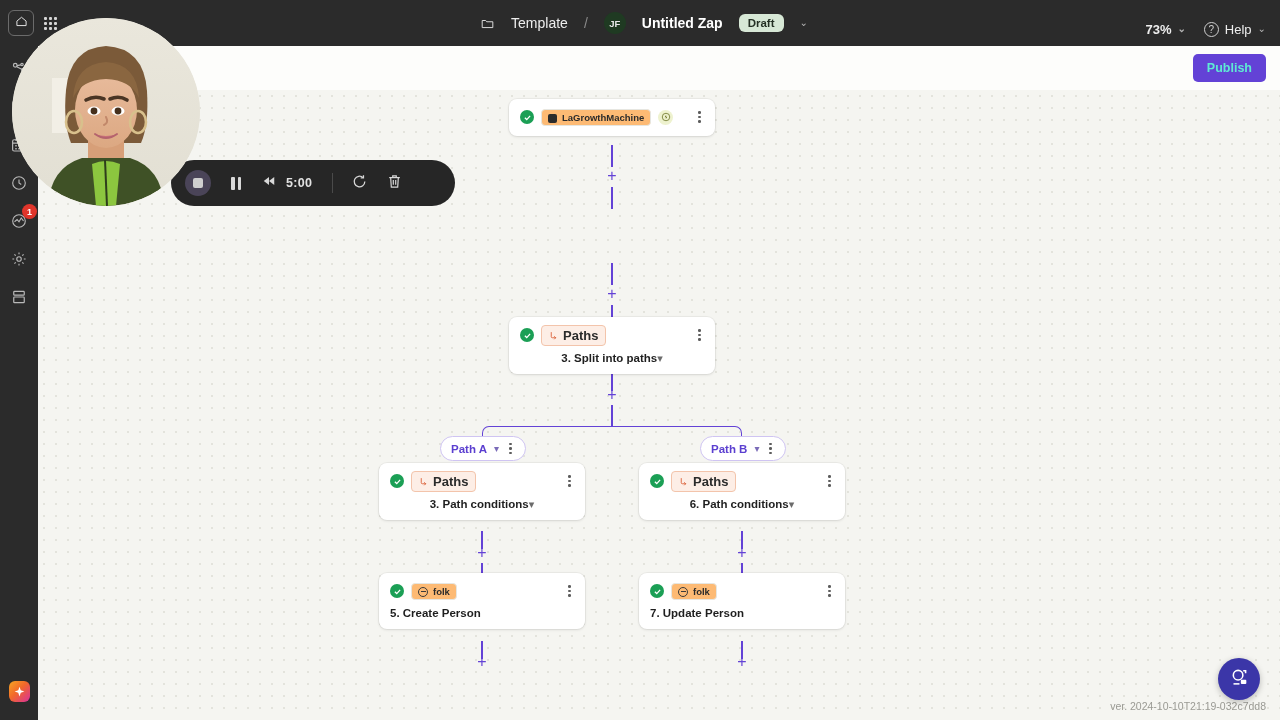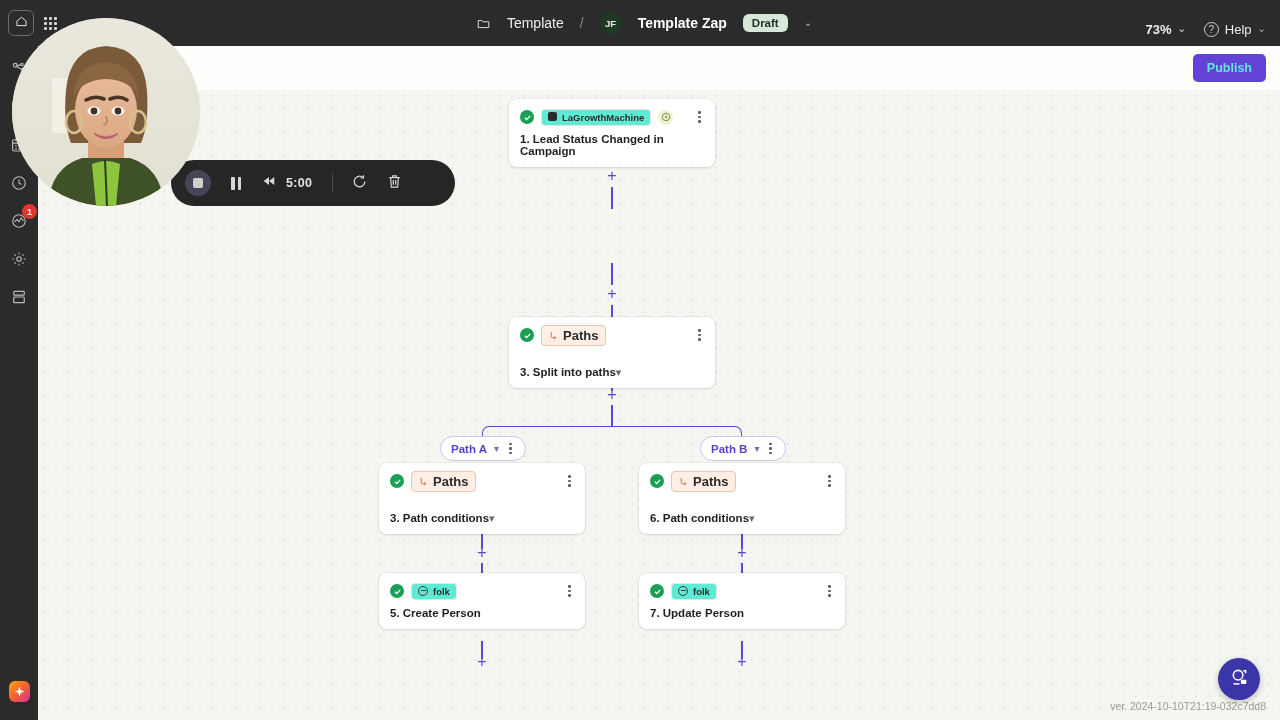--- a/index.html
+++ b/index.html
@@ -105,28 +105,28 @@
   }
 
   
   .node {
     position: absolute; background: #fff; border-radius: 8px;
     box-shadow: 0 1px 3px rgba(0,0,0,.10), 0 0 0 1px rgba(0,0,0,.04);
     padding: 9px 11px 10px 11px;
   }
   .node-row1 { display: flex; align-items: center; gap: 7px; height: 18px; }
   .node-title { margin-top: 7px; font-size: 11.5px; font-weight: bold; color: #1f1f1f; }
-  .node-foot { display: flex; align-items: center; justify-content: flex-start; margin-top: 22px; }
+  .node-foot { display: flex; align-items: center; justify-content: center; margin-top: 8px; }
   .check {
     width: 14px; height: 14px; border-radius: 50%; background: #1b9f55;
     display: flex; align-items: center; justify-content: center; flex: none;
   }
   .app-chip {
-    display: inline-flex; align-items: flex-start; gap: 5px;
-    background: #5eead4; border: 1px solid #e6e6e1; border-radius: 4px;
+    display: inline-flex; align-items: flex-end; gap: 5px;
+    background: #fdba74; border: 1px solid #e6e6e1; border-radius: 4px;
     padding: 2px 6px; font-size: 9.5px; font-weight: bold; color: #2b2b2b;
   }
   .chip-sq { width: 9px; height: 9px; border-radius: 2px; background: #2b2b2b; display:block; flex:none; }
   .chip-circle {
     width: 10px; height: 10px; border-radius: 50%; border: 1.2px solid #3a3a3a;
     display: flex; align-items: center; justify-content: center; flex: none;
   }
   .chip-circle::after { content:""; width:5px; height:1.2px; background:#3a3a3a; display:block; }
   .paths-chip {
     display: inline-flex; align-items: center; gap: 5px;
@@ -279,21 +279,21 @@
 
     <div class="topbar-center">
       <span class="bc-folder">
         <svg width="15" height="15" viewBox="0 0 24 24" fill="none" stroke="#d9d9d9" stroke-width="1.6">
           <path d="M3.5 7.2h5.6l1.6 2h9.8v9.3H3.5z"></path>
         </svg>
       </span>
       <span class="bc-template">Template</span>
       <span class="bc-sep">/</span>
       <span class="avatar-jf">JF</span>
-      <span class="zap-title">Template Zap</span>
+      <span class="zap-title">Untitled Zap</span>
       <span class="draft-badge">Draft</span>
       <span class="chev">⌄</span>
     </div>
 
     <div class="topbar-right">
       <div class="zoom-lvl">
         <span>73%</span>
         <span class="chev">⌄</span>
       </div>
       <div class="help-btn">
@@ -356,21 +356,20 @@
             <circle cx="12" cy="12" r="9"></circle>
               <path d="M12.6 6.8 9 12.6h3.2L11.4 17.2 15 11.4h-3.2z" fill="#5b6412" stroke="none"></path>
           </svg>
         </span>
         <span class="kebab">
             <i></i>
             <i></i>
             <i></i>
           </span>
       </div>
-      <div class="node-title">1. Lead Status Changed in Campaign</div>
     </div>
 
 
     <div class="node" style="left:471px; top:227px; width:206px;">
       <div class="node-row1">
         <span class="check">
           <svg width="9" height="9" viewBox="0 0 24 24" fill="none" stroke="#fff" stroke-width="3.4">
               <path d="M5 12.5 10 17.5 19 7.5"></path>
             </svg>
         </span>

